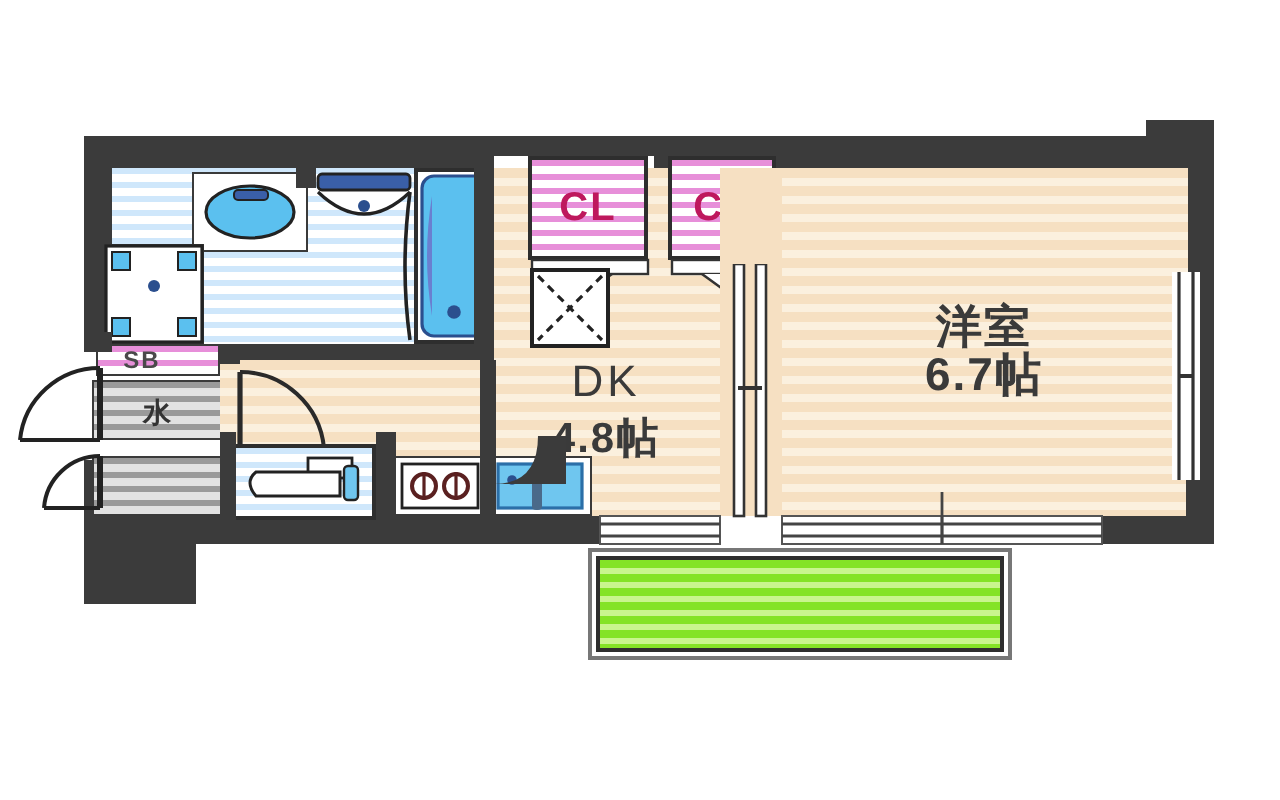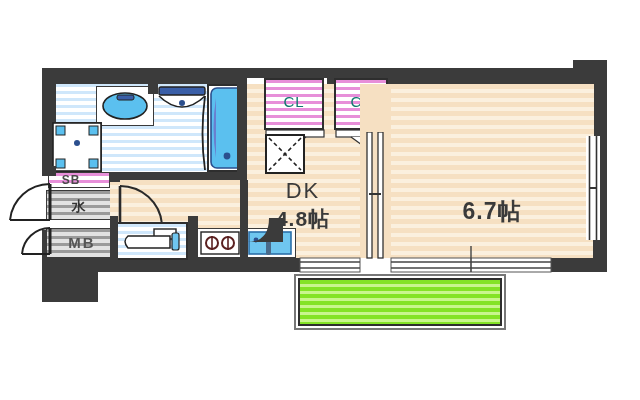--- a/index.html
+++ b/index.html
@@ -28,21 +28,21 @@
   .ol{border:2px solid #2e2e2e;}
   .ol1{border:1px solid #3a3a3a;}
 
   
   .lbl{position:absolute;color:#3a3a3a;text-align:center;
        white-space:nowrap;letter-spacing:1px;}
   .room-name{font-size:23px;font-weight:bold;}
   .room-size{font-size:23px;font-weight:bold;}
   .dk-name{font-size:22px;font-weight:normal;letter-spacing:2px;}
   .dk-size{font-size:21px;font-weight:bold;}
-  .cl-txt{font-size:15px;font-weight:normal;color:#0f766e;letter-spacing:1px;}
+  .cl-txt{font-size:20px;font-weight:bold;color:#be185d;letter-spacing:1px;}
   .sb-txt{font-size:12px;font-weight:bold;color:#4a4a4a;letter-spacing:1px;}
   .mb-txt{font-size:15px;font-weight:bold;color:#555;letter-spacing:2px;}
   .balc-txt{font-size:23px;font-weight:bold;color:#222;letter-spacing:2px;}
   .tiny-txt{font-size:9px;font-weight:bold;color:#333;}
 
   svg{display:block;overflow:visible;}
 </style>
 </head>
 <body>
 
@@ -98,21 +98,20 @@
   <div class="abs wall" style="left:237px;top:68px;width:10px;height:106px;"></div>
   <div class="abs wall" style="left:56px;top:172px;width:191px;height:8px;"></div>
 
   <div class="abs sb ol1" style="left:48px;top:172px;width:62px;height:16px;"></div>
   <div class="lbl sb-txt" style="left:40px;top:173px;width:62px;">SB</div>
 
   <div class="abs mb ol1" style="left:46px;top:190px;width:66px;height:30px;"></div>
   <div class="lbl tiny-txt" style="left:46px;top:198px;width:66px;font-size:14px;">水</div>
 
   <div class="abs mb ol1" style="left:46px;top:228px;width:72px;height:30px;"></div>
-  <div class="lbl mb-txt" style="left:46px;top:234px;width:72px;">MB</div>
 
   <svg class="abs" style="left:8px;top:182px;" width="44" height="40">
     <path d="M42 2 A40 40 0 0 0 2 38" fill="none" stroke="#222" stroke-width="2"></path>
     <line x1="2" y1="38" x2="42" y2="38" stroke="#222" stroke-width="2"></line>
     <line x1="42" y1="2" x2="42" y2="38" stroke="#222" stroke-width="3"></line>
   </svg>
   <svg class="abs" style="left:20px;top:226px;" width="32" height="30">
     <path d="M30 2 A28 28 0 0 0 2 28" fill="none" stroke="#222" stroke-width="2"></path>
     <line x1="2" y1="28" x2="30" y2="28" stroke="#222" stroke-width="2"></line>
     <line x1="30" y1="2" x2="30" y2="28" stroke="#222" stroke-width="3"></line>
@@ -166,21 +165,22 @@
 
   <svg class="abs" style="left:265px;top:134px;" width="40" height="40">
     <rect x="1" y="1" width="38" height="38" fill="#fff" stroke="#222" stroke-width="2"></rect>
     <line x1="4" y1="4" x2="36" y2="36" stroke="#222" stroke-width="1.6" stroke-dasharray="4 3"></line>
     <line x1="36" y1="4" x2="4" y2="36" stroke="#222" stroke-width="1.6" stroke-dasharray="4 3"></line>
   </svg>
 
   <div class="abs wood" style="left:391px;top:84px;width:202px;height:174px;"></div>
   <div class="abs wood" style="left:560px;top:84px;width:34px;height:52px;"></div>
 
-  <div class="lbl room-size" style="left:432px;top:196px;width:120px;">6.7帖</div>
+  <div class="lbl room-name" style="left:432px;top:148px;width:120px;">洋室</div>
+  <div class="lbl room-size" style="left:432px;top:172px;width:120px;">6.7帖</div>
 
   <div class="lbl dk-name" style="left:253px;top:178px;width:100px;">DK</div>
   <div class="lbl dk-size" style="left:253px;top:205px;width:100px;">4.8帖</div>
 
   <svg class="abs" style="left:360px;top:132px;" width="31" height="126">
     <rect x="0" y="0" width="31" height="126" fill="#f6e0c2"></rect>
     <rect x="7" y="0" width="5" height="126" fill="#fff" stroke="#333" stroke-width="1.3"></rect>
     <rect x="18" y="0" width="5" height="126" fill="#fff" stroke="#333" stroke-width="1.3"></rect>
     <line x1="9" y1="62" x2="21" y2="62" stroke="#333" stroke-width="2"></line>
   </svg>

